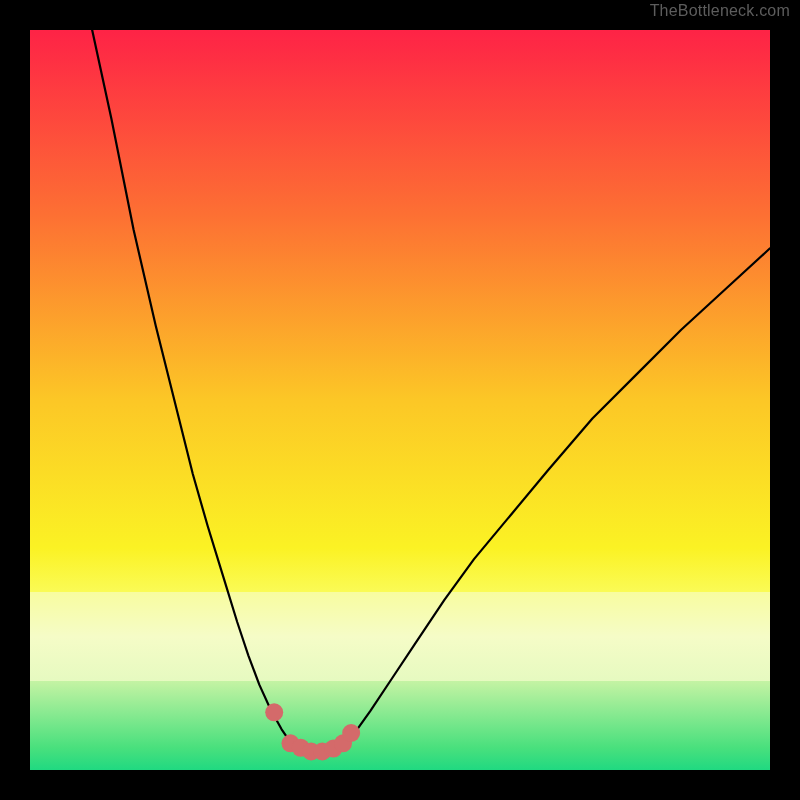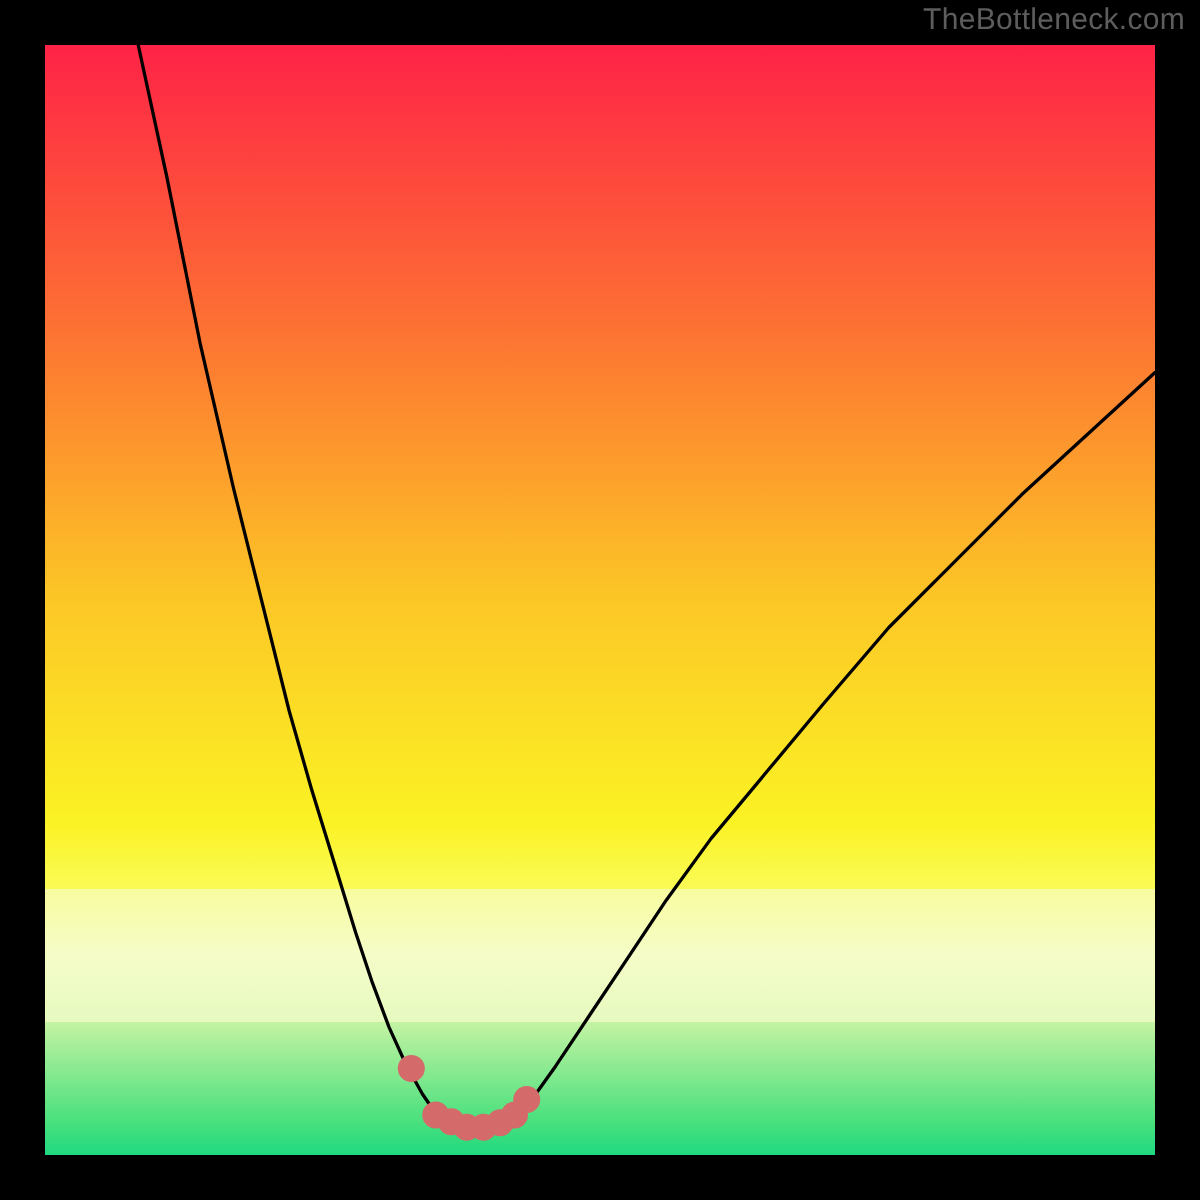--- a/index.html
+++ b/index.html
@@ -15,21 +15,21 @@
     position: absolute;
     left: 0; top: 0;
     width: 800px; height: 800px;
     background: #000;
   }
   .watermark {
     position: absolute;
     top: 2px;
     right: 10px;
     color: #5d5d5d;
-    font-size: 20px;
+    font-size: 16px;
     font-weight: 500;
     letter-spacing: 0.2px;
     z-index: 40;
     user-select: none;
   }
   svg {
     position: absolute;
     left: 0; top: 0;
     width: 800px; height: 800px;
     display: block;

